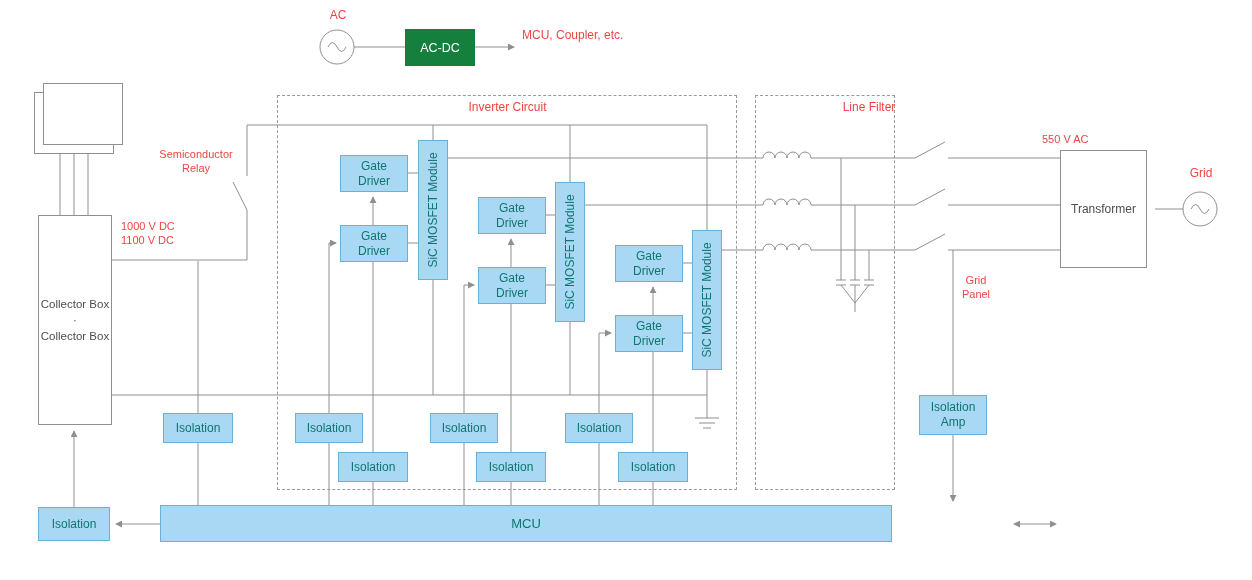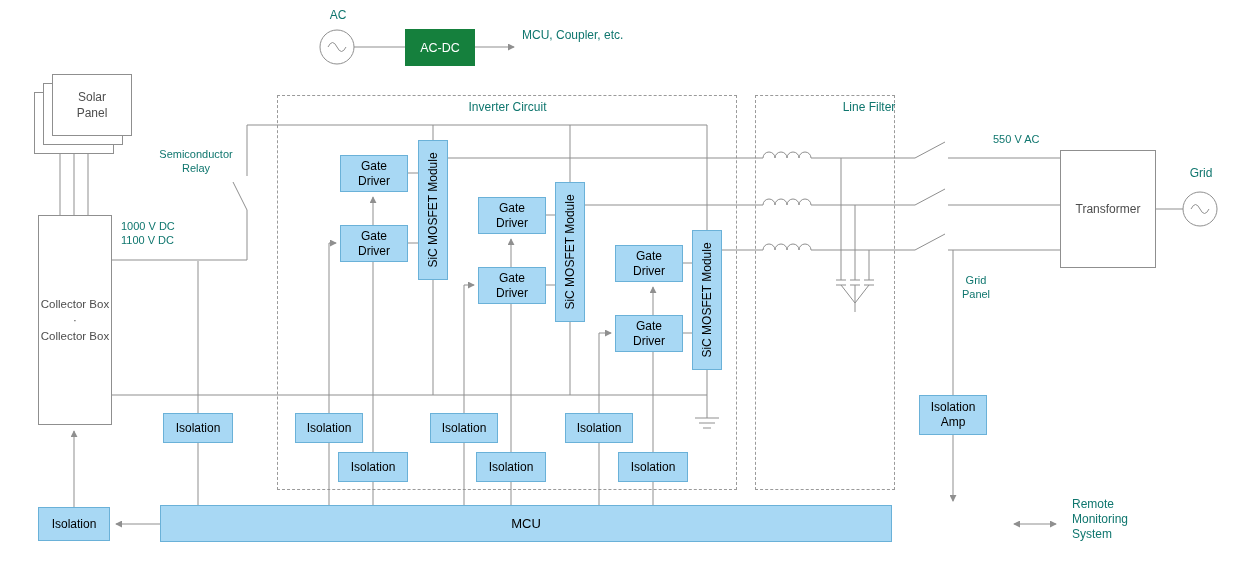--- a/index.html
+++ b/index.html
@@ -5,25 +5,25 @@
   *{margin:0;padding:0;box-sizing:border-box}
   html,body{background:#fff}
   #stage{position:relative;width:1252px;height:580px;background:#fff;
          font-family:"Liberation Sans",sans-serif;color:#4d4d4d;overflow:hidden}
   #wires{position:absolute;left:0;top:0;z-index:1}
   .box{position:absolute;z-index:2;background:#fff;border:1px solid #8f8f8f;
        display:flex;align-items:center;justify-content:center;text-align:center;
        font-size:12px;color:#4d4d4d;line-height:16px}
   .blue{position:absolute;z-index:2;background:#a8d8f4;border:1px solid #6ab1d8;
         display:flex;align-items:center;justify-content:center;text-align:center;
-        font-size:12px;color:#000000;line-height:15px}
+        font-size:12px;color:#0f766e;line-height:15px}
   .gray{position:absolute;z-index:2;background:#15803d;color:#fff;
         display:flex;align-items:center;justify-content:center;font-size:12.5px}
   .dashed{position:absolute;z-index:0;border:1px dashed #9a9a9a}
-  .lbl{position:absolute;z-index:3;font-size:12px;color:#0f766e;line-height:15px}
+  .lbl{position:absolute;z-index:3;font-size:12px;color:#ef4444;line-height:15px}
   .sm{font-size:11px;line-height:14px}
   .ctr{text-align:center}
   .vlabel{position:absolute;left:50%;top:50%;
           transform:translate(-50%,-50%) rotate(-90deg);
           white-space:nowrap;font-size:12px}
   .gd-inner{display:block;width:42px}
 </style>
 </head>
 <body>
 
@@ -66,23 +66,20 @@
     </g>
   </svg>
 
   <div class="dashed" style="left:277px;top:95px;width:460px;height:395px"></div>
   <div class="lbl ctr" style="left:430px;top:100px;width:155px">Inverter Circuit</div>
   <div class="dashed" style="left:755px;top:95px;width:140px;height:395px"></div>
   <div class="lbl ctr" style="left:824px;top:100px;width:90px">Line Filter</div>
 
   <div class="box" style="left:34px;top:92px;width:80px;height:62px"></div>
   <div class="box" style="left:43px;top:83px;width:80px;height:62px"></div>
-  <div class="box" style="left:52px;top:74px;width:80px;height:62px">
-    <span class="gd-inner" style="width:46px">Solar Panel</span>
-  </div>
 
   <div class="box" style="left:38px;top:215px;width:74px;height:210px;flex-direction:column;font-size:11.5px">
     <span>Collector Box</span>
     <span>·</span>
     <span>Collector Box</span>
   </div>
 
   <div class="lbl sm ctr" style="left:148px;top:147px;width:96px">Semiconductor Relay</div>
   <div class="lbl sm" style="left:121px;top:219px;width:64px">
     <span style="display:block">1000 V DC</span>
@@ -150,22 +147,21 @@
     </div>
 
   <div class="blue" style="left:919px;top:395px;width:68px;height:40px">
     <span>Isolation Amp</span>
     </div>
 
   <div class="blue" style="left:160px;top:505px;width:732px;height:37px;font-size:13px">
     <span>MCU</span>
     </div>
 
-  <div class="lbl sm" style="left:993px;top:132px;width:56px">550 V AC</div>
-  <div class="box" style="left:1060px;top:150px;width:96px;height:118px">
+  <div class="lbl sm" style="left:1042px;top:132px;width:56px">550 V AC</div>
+  <div class="box" style="left:1060px;top:150px;width:87px;height:118px">
     <span>Transformer</span>
     </div>
   <div class="lbl ctr" style="left:1186px;top:166px;width:30px">Grid</div>
   <div class="lbl sm ctr" style="left:952px;top:273px;width:48px">Grid Panel</div>
 
-  <div class="lbl" style="left:1072px;top:497px;width:82px">Remote Monitoring System</div>
 
 </div>
 
 </body></html>

